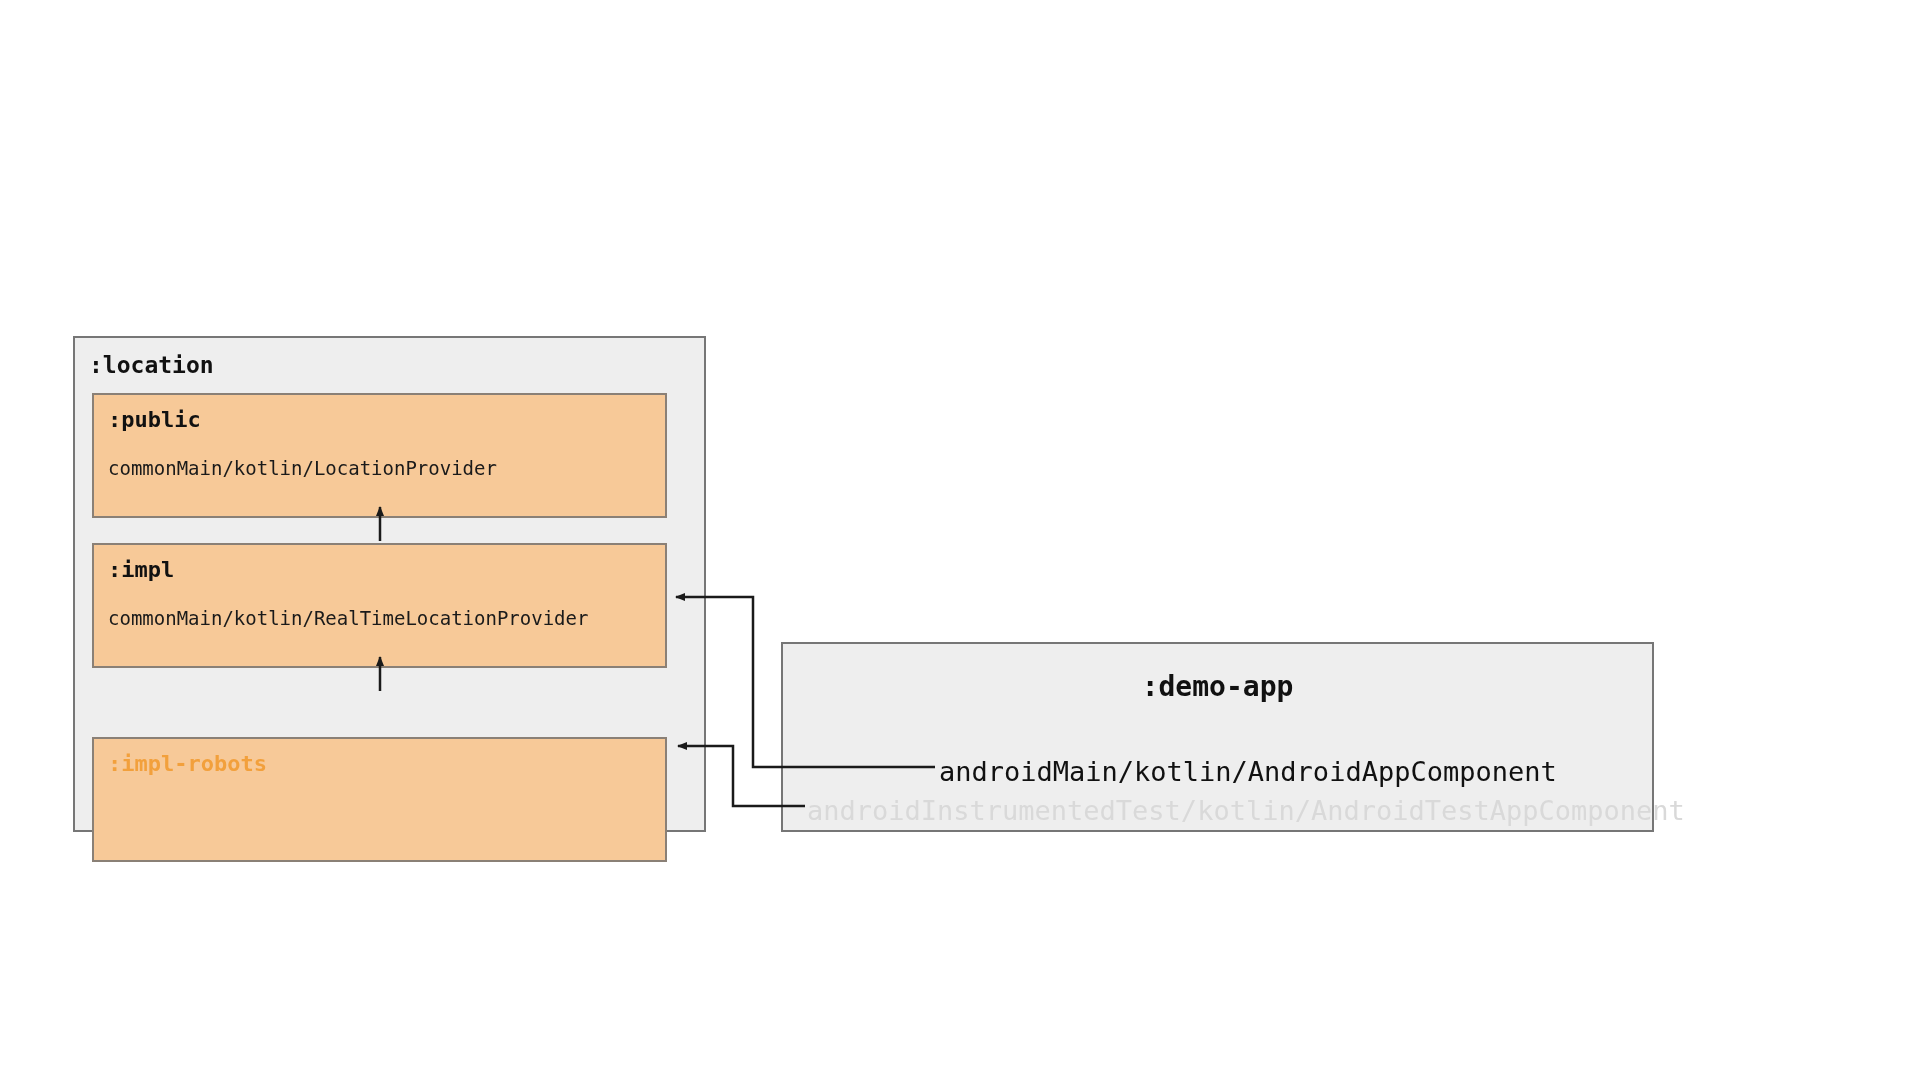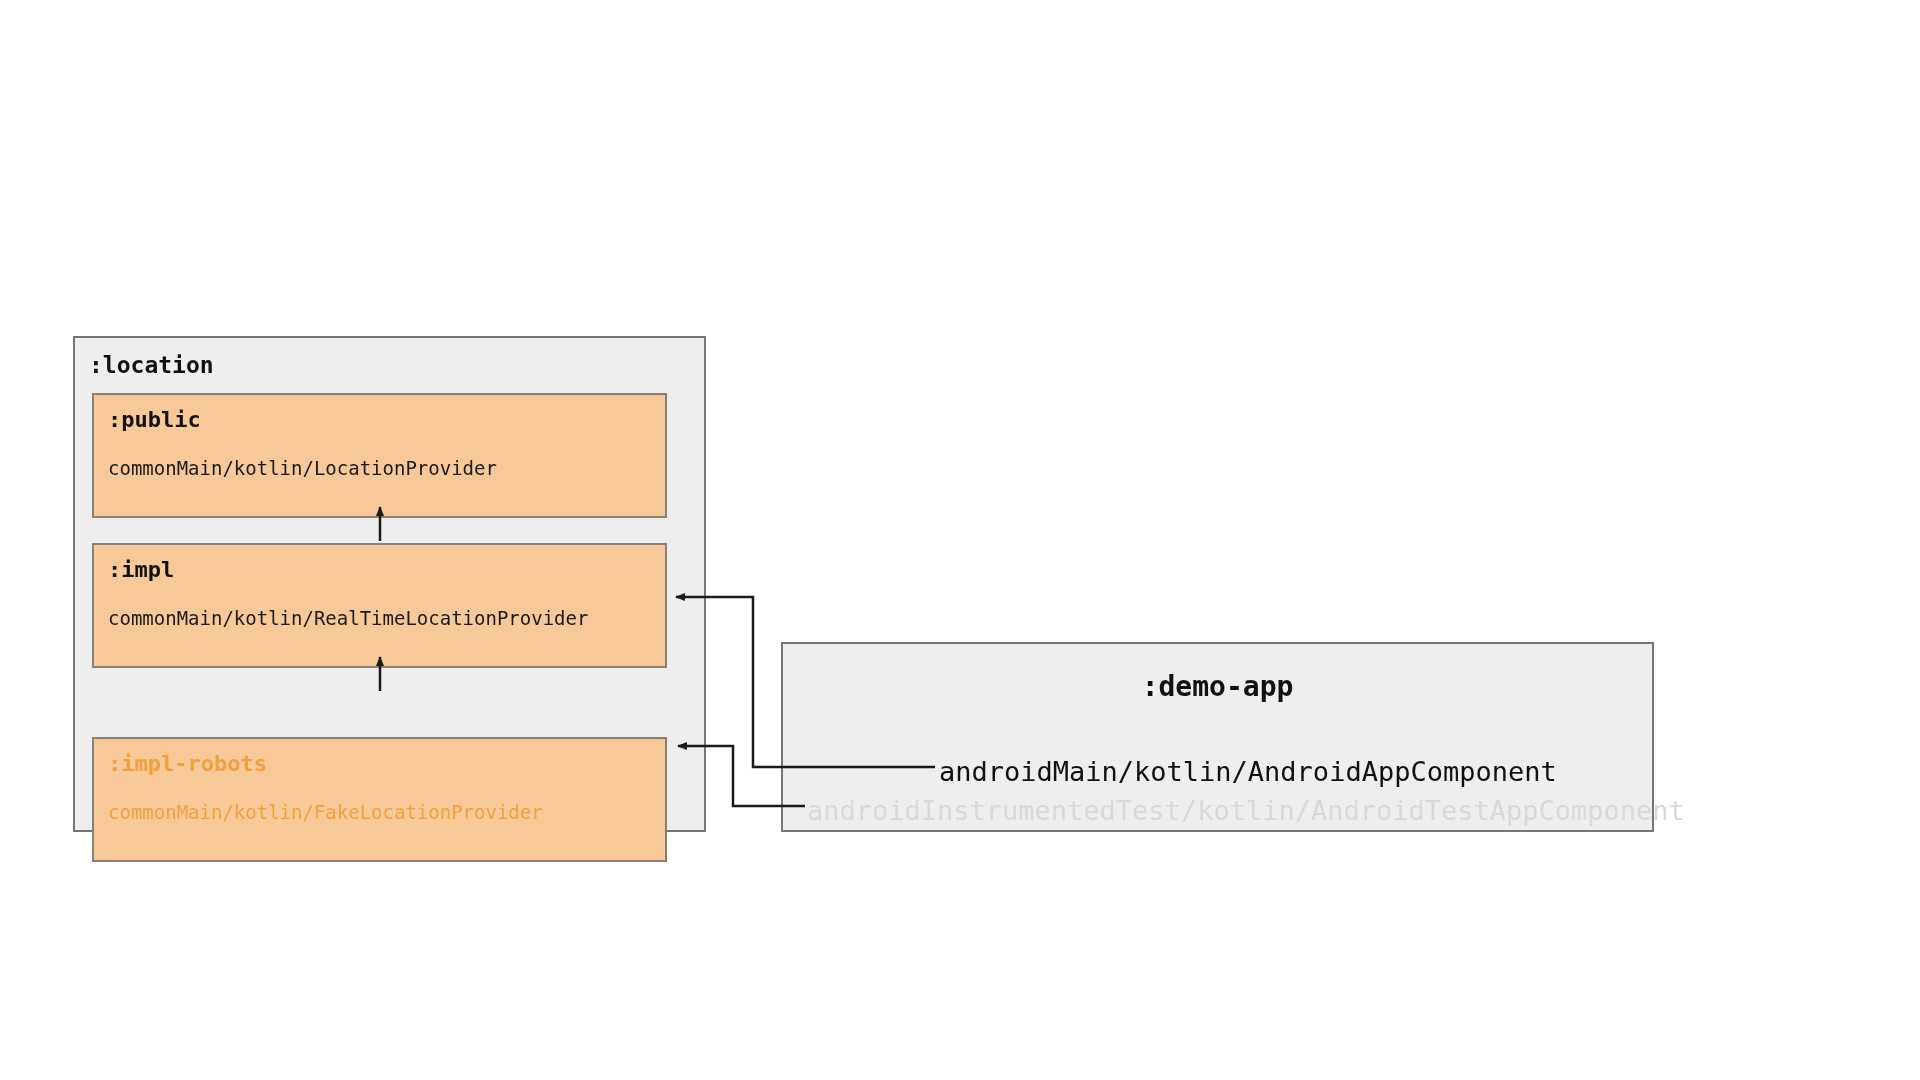--- a/index.html
+++ b/index.html
@@ -136,21 +136,20 @@
       <div class="sub-box-path">commonMain/kotlin/RealTimeLocationProvider</div>
     </div>
 
     <div class="sub-box" style="left:17px; top:55px; width:575px; height:125px;">
       <div class="sub-box-title">:public</div>
       <div class="sub-box-path">commonMain/kotlin/LocationProvider</div>
     </div>
 
     <div class="sub-box robots" style="left:17px; top:355px; width:575px; height:125px;margin-top:44px;">
       <div class="sub-box-title">:impl-robots</div>
-      <div class="sub-box-path">commonMain/kotlin/FakeLocationProvider</div>
     </div>
   </div>
 
   <div class="module-box" style="left:781px; top:642px; width:873px; height:190px;">
 
     <div class="demo-title">:demo-app</div>
 
     <div class="demo-line primary" style="left:156px; top:112px;">androidMain/kotlin/AndroidAppComponent</div>
 
     <div class="demo-line faded" style="left:24px; top:151px;">androidInstrumentedTest/kotlin/AndroidTestAppComponent</div>

